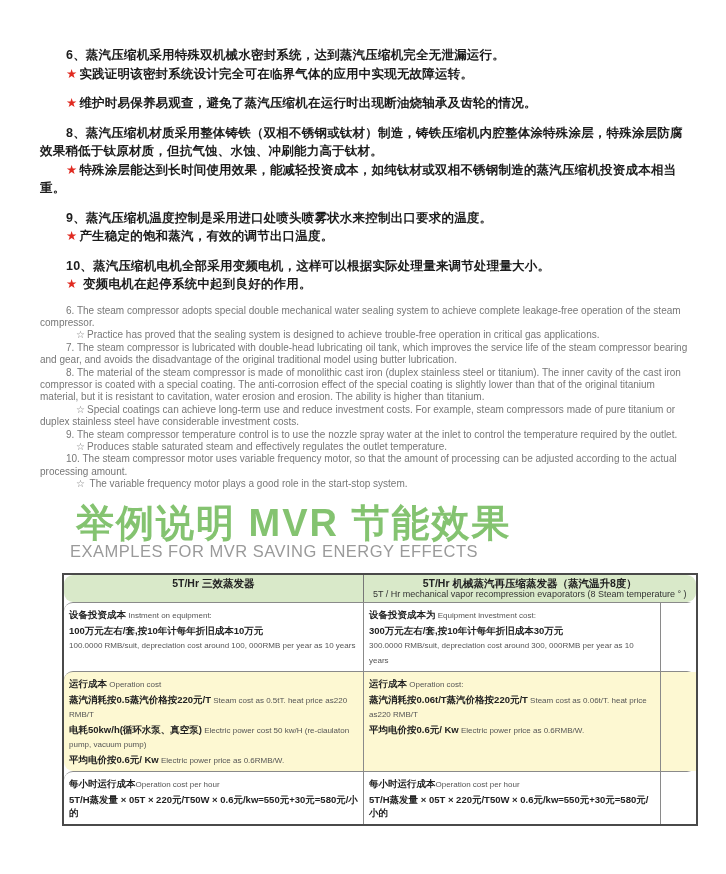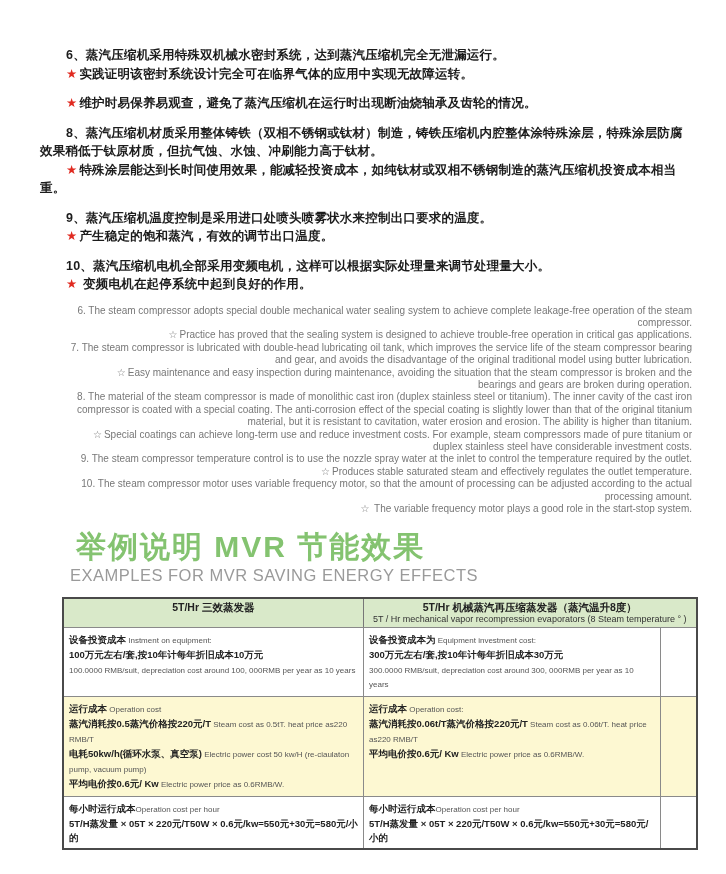--- a/index.html
+++ b/index.html
@@ -11,37 +11,37 @@
   .page{box-sizing:border-box;width:718px;height:874px;padding:46px 26px 0 40px;}
 
   
   .cn-points .pgroup{margin:0 0 11px 0;}
   .cn-points p{margin:0;font-size:12.5px;font-weight:bold;color:var(--text-dark);
     line-height:18.5px;text-indent:26px;letter-spacing:0.2px;}
   .cn-points .star{color:var(--star-red);margin-right:2px;font-style:normal;}
 
   
   .en-points{margin-top:4px;}
-  .en-points .pgroup{margin:0;text-align:right;}
+  .en-points .pgroup{margin:0;}
   .en-points p{margin:0;font-size:10px;font-weight:normal;color:var(--text-gray);
     line-height:12.4px;text-indent:26px;}
   .en-points .pstar{text-indent:36px;}
   .en-points .star{color:var(--text-gray);margin-right:2px;}
 
   
   .heading{margin-top:16px;}
-  .heading-cn{margin-left:36px;font-size:30px;font-weight:bold;color:var(--accent-green);
+  .heading-cn{margin-left:36px;font-size:38px;font-weight:bold;color:var(--accent-green);
     letter-spacing:2px;line-height:32px;}
   .heading-en{margin-left:30px;margin-top:3px;font-size:16.5px;color:var(--subtitle-gray);
     letter-spacing:0.5px;line-height:19px;}
 
   
   .tbl{margin:12px 0 0 22px;width:636px;box-sizing:border-box;
     border:2px solid var(--border-dark);background:#fff;}
-  .trow{display:flex;border-top:1px solid #8a8a8a;}
+  .trow{display:flex;border-top:1px solid #8a8a8a;border-radius:9px;}
   .trow:first-child{border-top:none;}
   .cell{box-sizing:border-box;padding:3px 5px 4px 5px;}
   .cl{width:300px;border-right:1px solid #8a8a8a;}
   .cr{width:297px;border-right:1px solid #8a8a8a;}
   .ce{flex:1;background:#fff;}
   .thead{background:var(--hdr-green);}
   .thead .cell{text-align:center;padding:2px 4px;}
   .thead .cl{border-right:1px solid #777;}
   .thead .cr{border-right:none;width:333px;}
   .hcn{font-size:10.5px;font-weight:bold;color:#222;line-height:12.5px;}
@@ -80,21 +80,20 @@
       </div>
     </div>
 
   <div class="en-points">
       <div class="pgroup">
         <p class="pmain">6. The steam compressor adopts special double mechanical water sealing system to achieve complete leakage-free operation of the steam compressor.</p>
         <p class="pstar"><span class="star">☆</span>Practice has proved that the sealing system is designed to achieve trouble-free operation in critical gas applications.</p>
       </div>
       <div class="pgroup">
         <p class="pmain">7. The steam compressor is lubricated with double-head lubricating oil tank, which improves the service life of the steam compressor bearing and gear, and avoids the disadvantage of the original traditional model using butter lubrication.</p>
-        <p class="pstar"><span class="star">☆</span>Easy maintenance and easy inspection during maintenance, avoiding the situation that the steam compressor is broken and the bearings and gears are broken during operation.</p>
       </div>
       <div class="pgroup">
         <p class="pmain">8. The material of the steam compressor is made of monolithic cast iron (duplex stainless steel or titanium). The inner cavity of the cast iron compressor is coated with a special coating. The anti-corrosion effect of the special coating is slightly lower than that of the original titanium material, but it is resistant to cavitation, water erosion and erosion. The ability is higher than titanium.</p>
         <p class="pstar"><span class="star">☆</span>Special coatings can achieve long-term use and reduce investment costs. For example, steam compressors made of pure titanium or duplex stainless steel have considerable investment costs.</p>
       </div>
       <div class="pgroup">
         <p class="pmain">9. The steam compressor temperature control is to use the nozzle spray water at the inlet to control the temperature required by the outlet.</p>
         <p class="pstar"><span class="star">☆</span>Produces stable saturated steam and effectively regulates the outlet temperature.</p>
       </div>
       <div class="pgroup">

